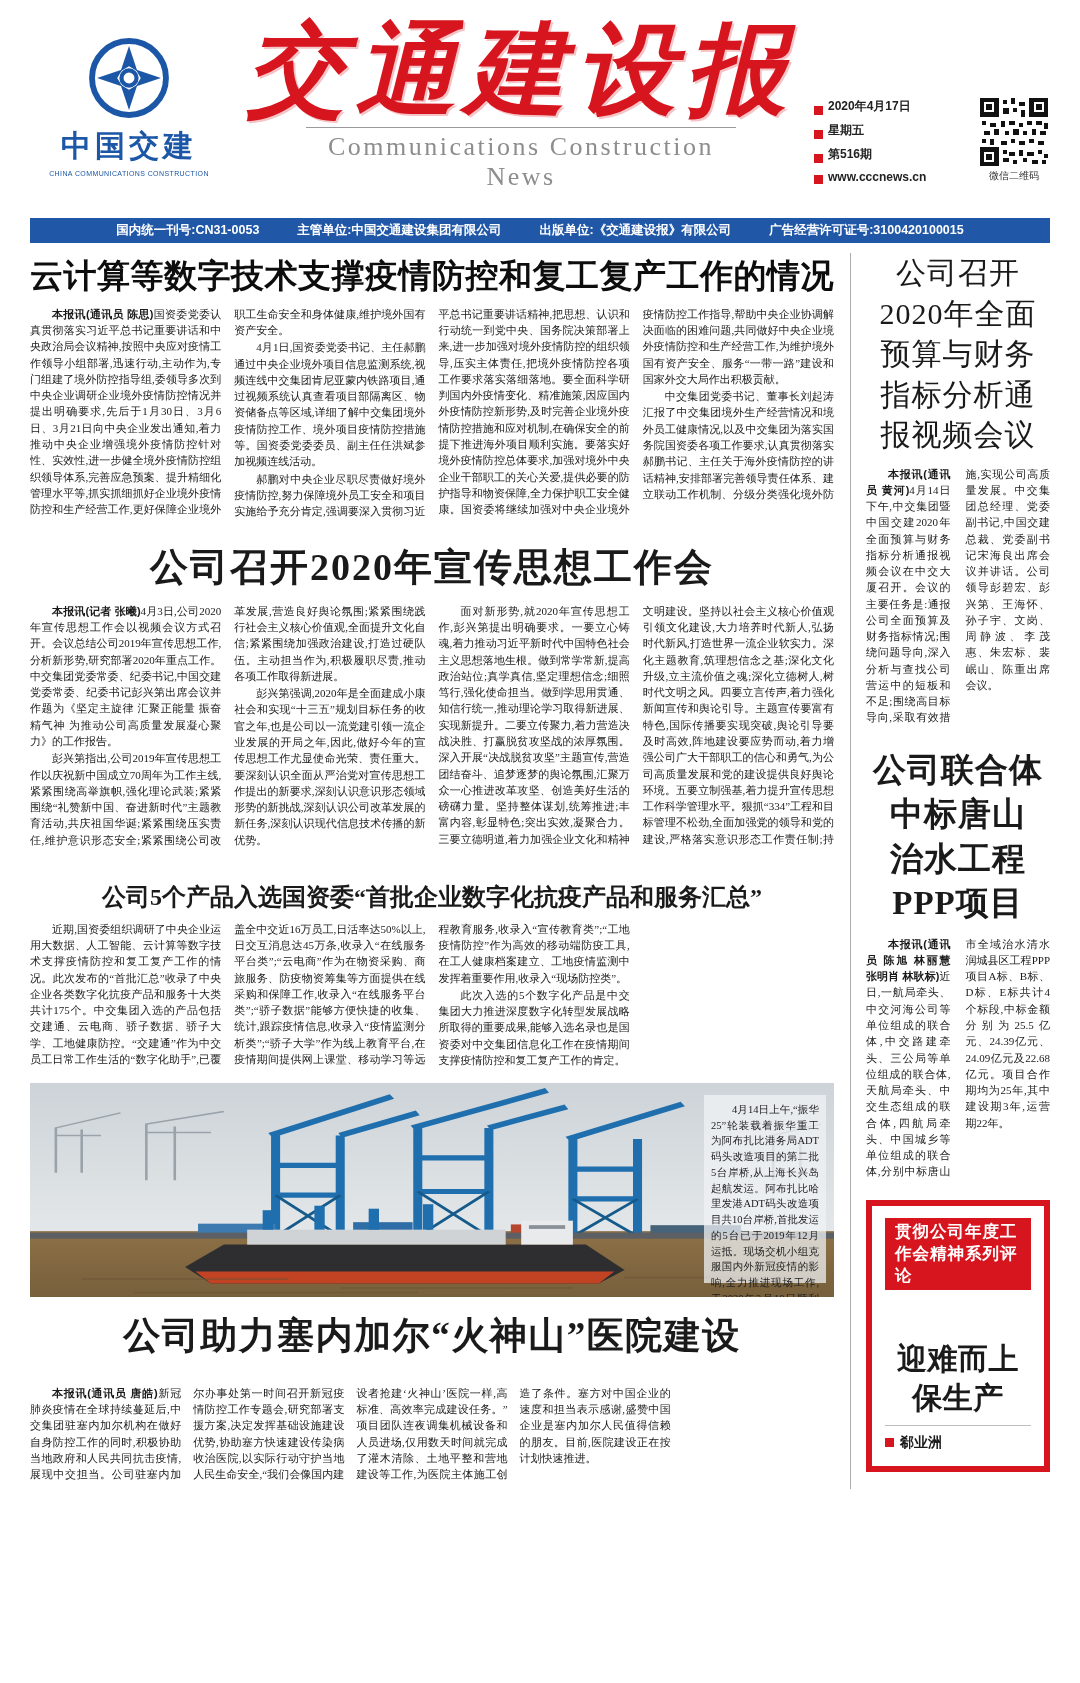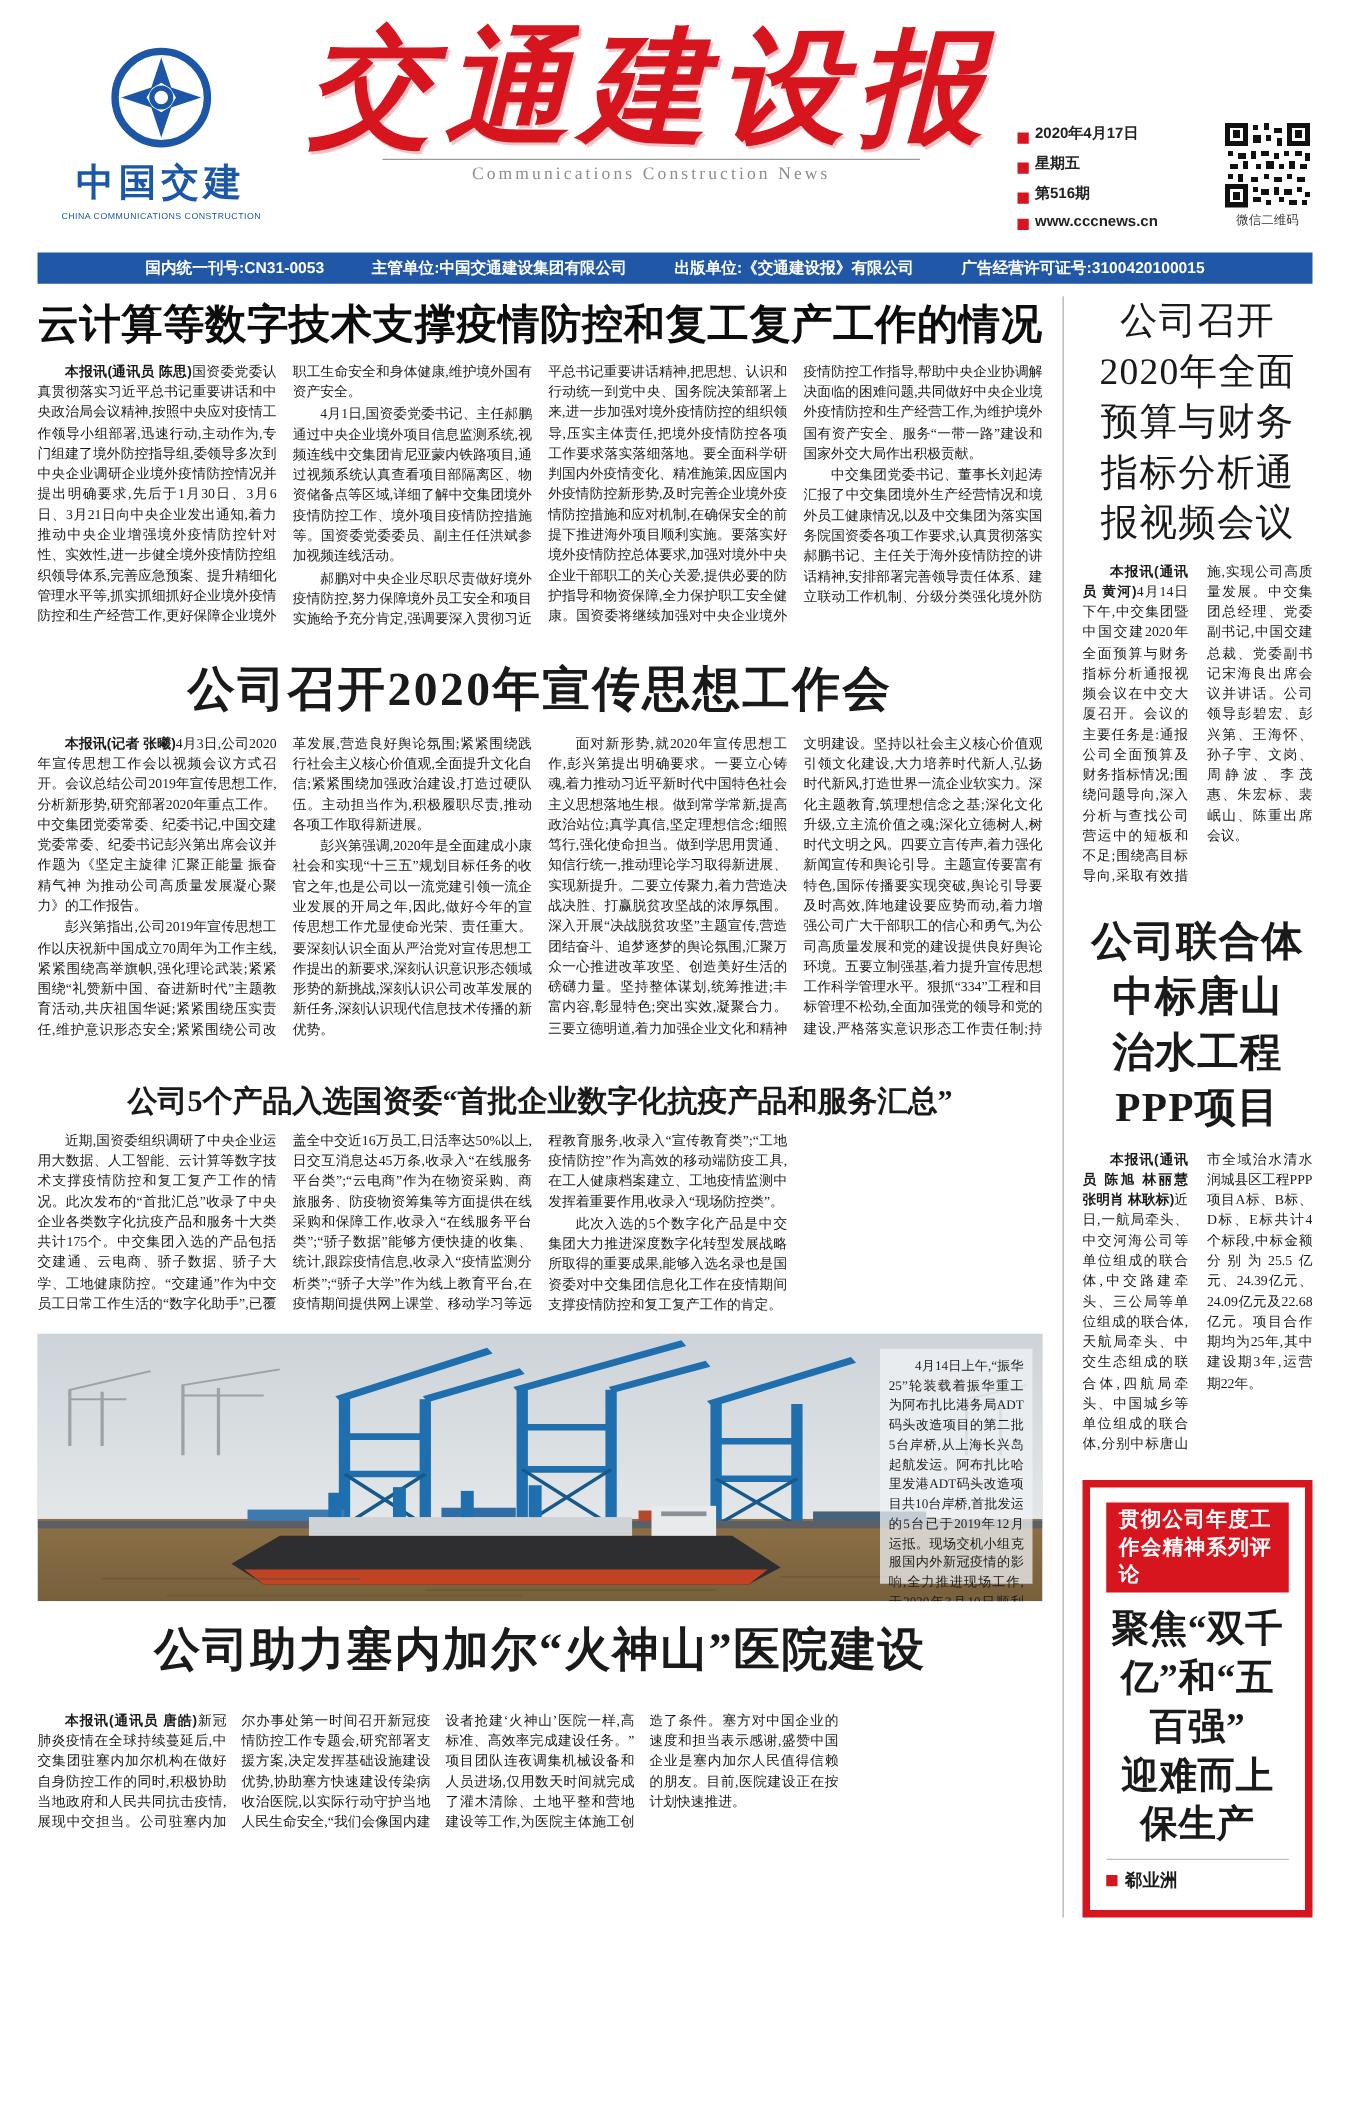--- a/index.html
+++ b/index.html
@@ -17,32 +17,32 @@
   .logo-emblem { width:84px; height:84px; margin:0 auto; display:block; }
   .logo-name { font-family:"Liberation Sans","DejaVu Sans",sans-serif;
     font-size:30px; font-weight:bold; color:#1b57a6; letter-spacing:4px; margin-top:6px; }
   .logo-sub { font-family:"Liberation Sans",sans-serif; font-size:7px; color:#1b57a6;
     letter-spacing:.4px; margin-top:3px; }
   .title-block { flex:1; text-align:center; padding-top:4px; }
   .paper-title { font-size:100px; line-height:1.05; font-weight:bold; color:#d6151f;
     letter-spacing:10px; font-style:italic;
     text-shadow:2px 2px 0 rgba(214,21,31,.25); white-space:nowrap; }
   .paper-subtitle { width:430px; margin:4px auto 4px; border-top:1px solid #9a9a9a;
-    padding-top:4px; color:#8d8d8d; font-size:14px; letter-spacing:2.5px; }
+    padding-top:4px; color:#8d8d8d; font-size:26px; letter-spacing:2.5px; }
   .info-block { width:236px; padding-top:84px; display:flex; gap:8px; }
   .info-lines { flex:1; }
   .info-line { display:flex; align-items:flex-end; gap:5px; margin-bottom:7px; }
   .red-sq { width:9px; height:9px; background:#d6151f; flex:0 0 9px; }
   .info-text { font-family:"Liberation Sans",sans-serif; font-size:12px; font-weight:bold; color:#222; white-space:nowrap; }
   .qr-wrap { width:72px; text-align:center; }
   .qr-wrap svg { width:68px; height:68px; display:block; margin:0 auto; }
   .qr-label { font-size:10px; color:#333; margin-top:3px; }
 
   
-  .pub-bar { height:25px; background:#2057a7; color:#fff; margin-top:4px;
+  .pub-bar { height:25px; background:#2057a7; color:#fff; margin-top:20px;
     display:flex; justify-content:center; align-items:center; gap:38px;
     font-family:"Liberation Sans",sans-serif; font-size:12.5px; font-weight:bold; }
 
   
   .content { display:flex; margin-top:10px; }
   .col-left { flex:0 0 622px; }
   .col-right { flex:1; margin-left:16px; border-left:1px solid #adadad; padding-left:15px; }
 
   h1.main-headline { font-size:33px; letter-spacing:.5px; line-height:1.3;
     font-weight:bold; color:#0d0d0d; margin:2px 0 8px; white-space:nowrap; }
@@ -312,21 +312,21 @@
         <span>治水工程PPP项目</span>
       </h2>
       <div class="body-cols cols2 tangshan-body">
         <p><span class="lead">本报讯(通讯员 陈旭 林丽慧 张明肖 林耿标)</span><span>近日,一航局牵头、中交河海公司等单位组成的联合体,中交路建牵头、三公局等单位组成的联合体,天航局牵头、中交生态组成的联合体,四航局牵头、中国城乡等单位组成的联合体,分别中标唐山市全域治水清水润城县区工程PPP项目A标、B标、D标、E标共计4个标段,中标金额分别为25.5亿元、24.39亿元、24.09亿元及22.68亿元。项目合作期均为25年,其中建设期3年,运营期22年。</span></p>
 
       </div>
 
       <div class="commentary">
         <div class="comm-tag">贯彻公司年度工作会精神系列评论</div>
         <div class="comm-title">
-          <span>聚焦“双千亿”和“五百强”</span><br>
+          <br>
           <span>迎难而上保生产</span>
         </div>
         <div class="comm-rule"></div>
         <div class="comm-author">
           <span class="red-sq"></span>
           <span>郗业洲</span>
         </div>
         
         
       </div>

